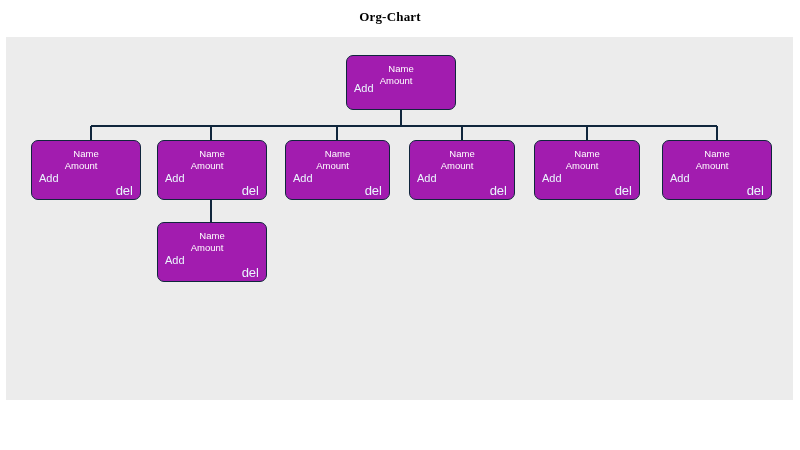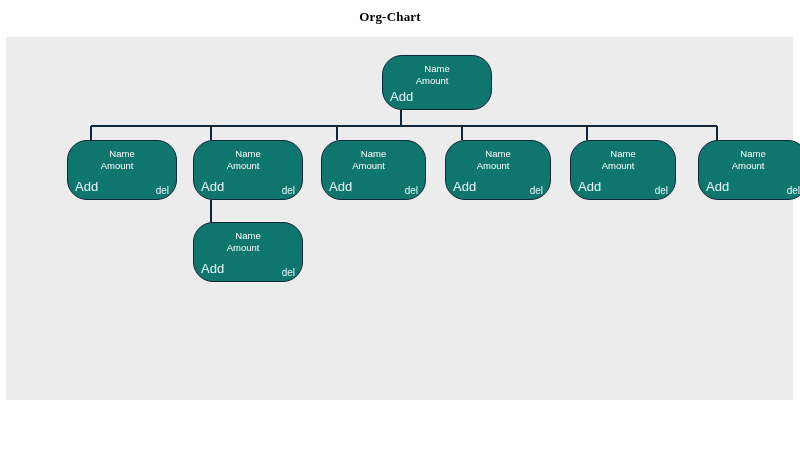--- a/index.html
+++ b/index.html
@@ -44,25 +44,24 @@
     top: 0;
     width: 800px;
     height: 450px;
     pointer-events: none;
   }
 
   
   .node {
     position: absolute;
     box-sizing: border-box;
-    background: #0f766e;
+    background: #a21caf;
     border: 1.6px solid #10263c;
-    border-radius: 20px;
+    border-radius: 7px;
     color: #ffffff;
-    margin-left: 36px;
   }
   .node-title {
     position: absolute;
     left: 0;
     right: 0;
     top: 7px;
     text-align: center;
     font-size: 9.5px;
     line-height: 12px;
     color: #ffffff;
@@ -73,32 +72,32 @@
     right: 10px;
     top: 19px;
     text-align: center;
     font-size: 9.5px;
     line-height: 12px;
     color: #ffffff;
   }
   .node-add {
     position: absolute;
     left: 7px;
-    bottom: 8px;
-    font-size: 13px;
+    bottom: 16px;
+    font-size: 11px;
     line-height: 9px;
     color: #eaf6fd;
     cursor: pointer;
     text-align: right;
   }
   .node-del {
     position: absolute;
     right: 7px;
     bottom: 4px;
-    font-size: 10px;
+    font-size: 13px;
     line-height: 9px;
     color: #eaf6fd;
     cursor: pointer;
   }
 </style>
 </head>
 <body>
 
 <div id="page-title">Org-Chart</div>
 

